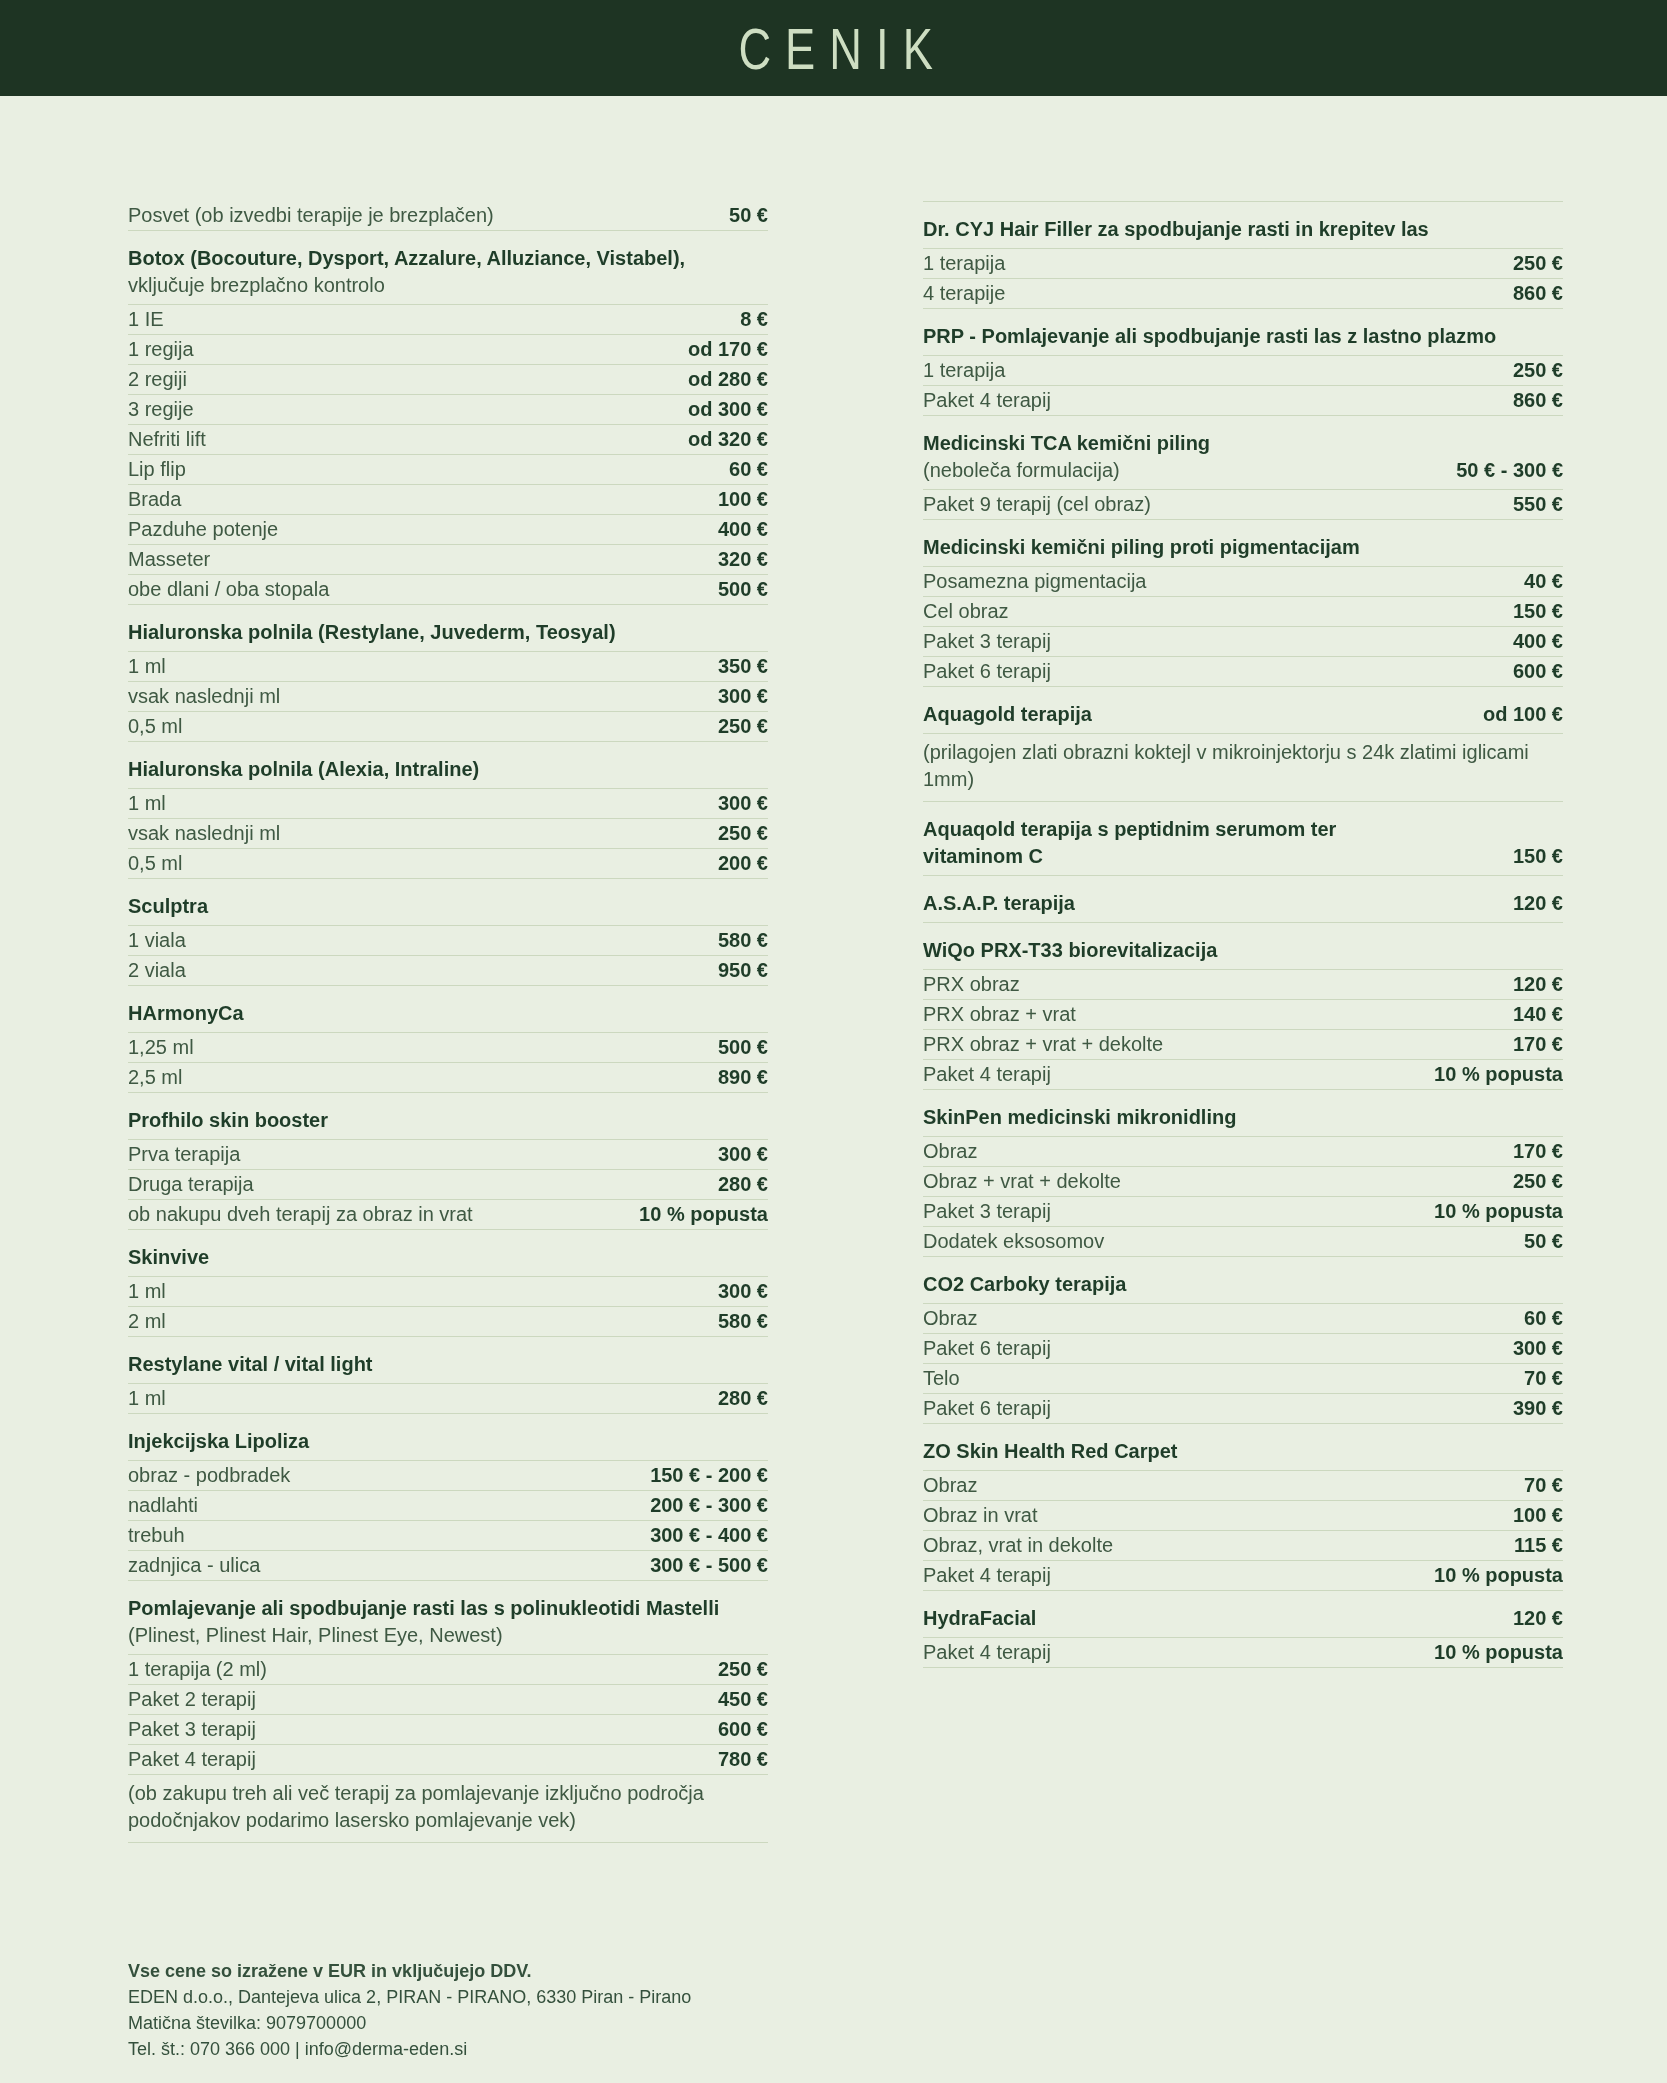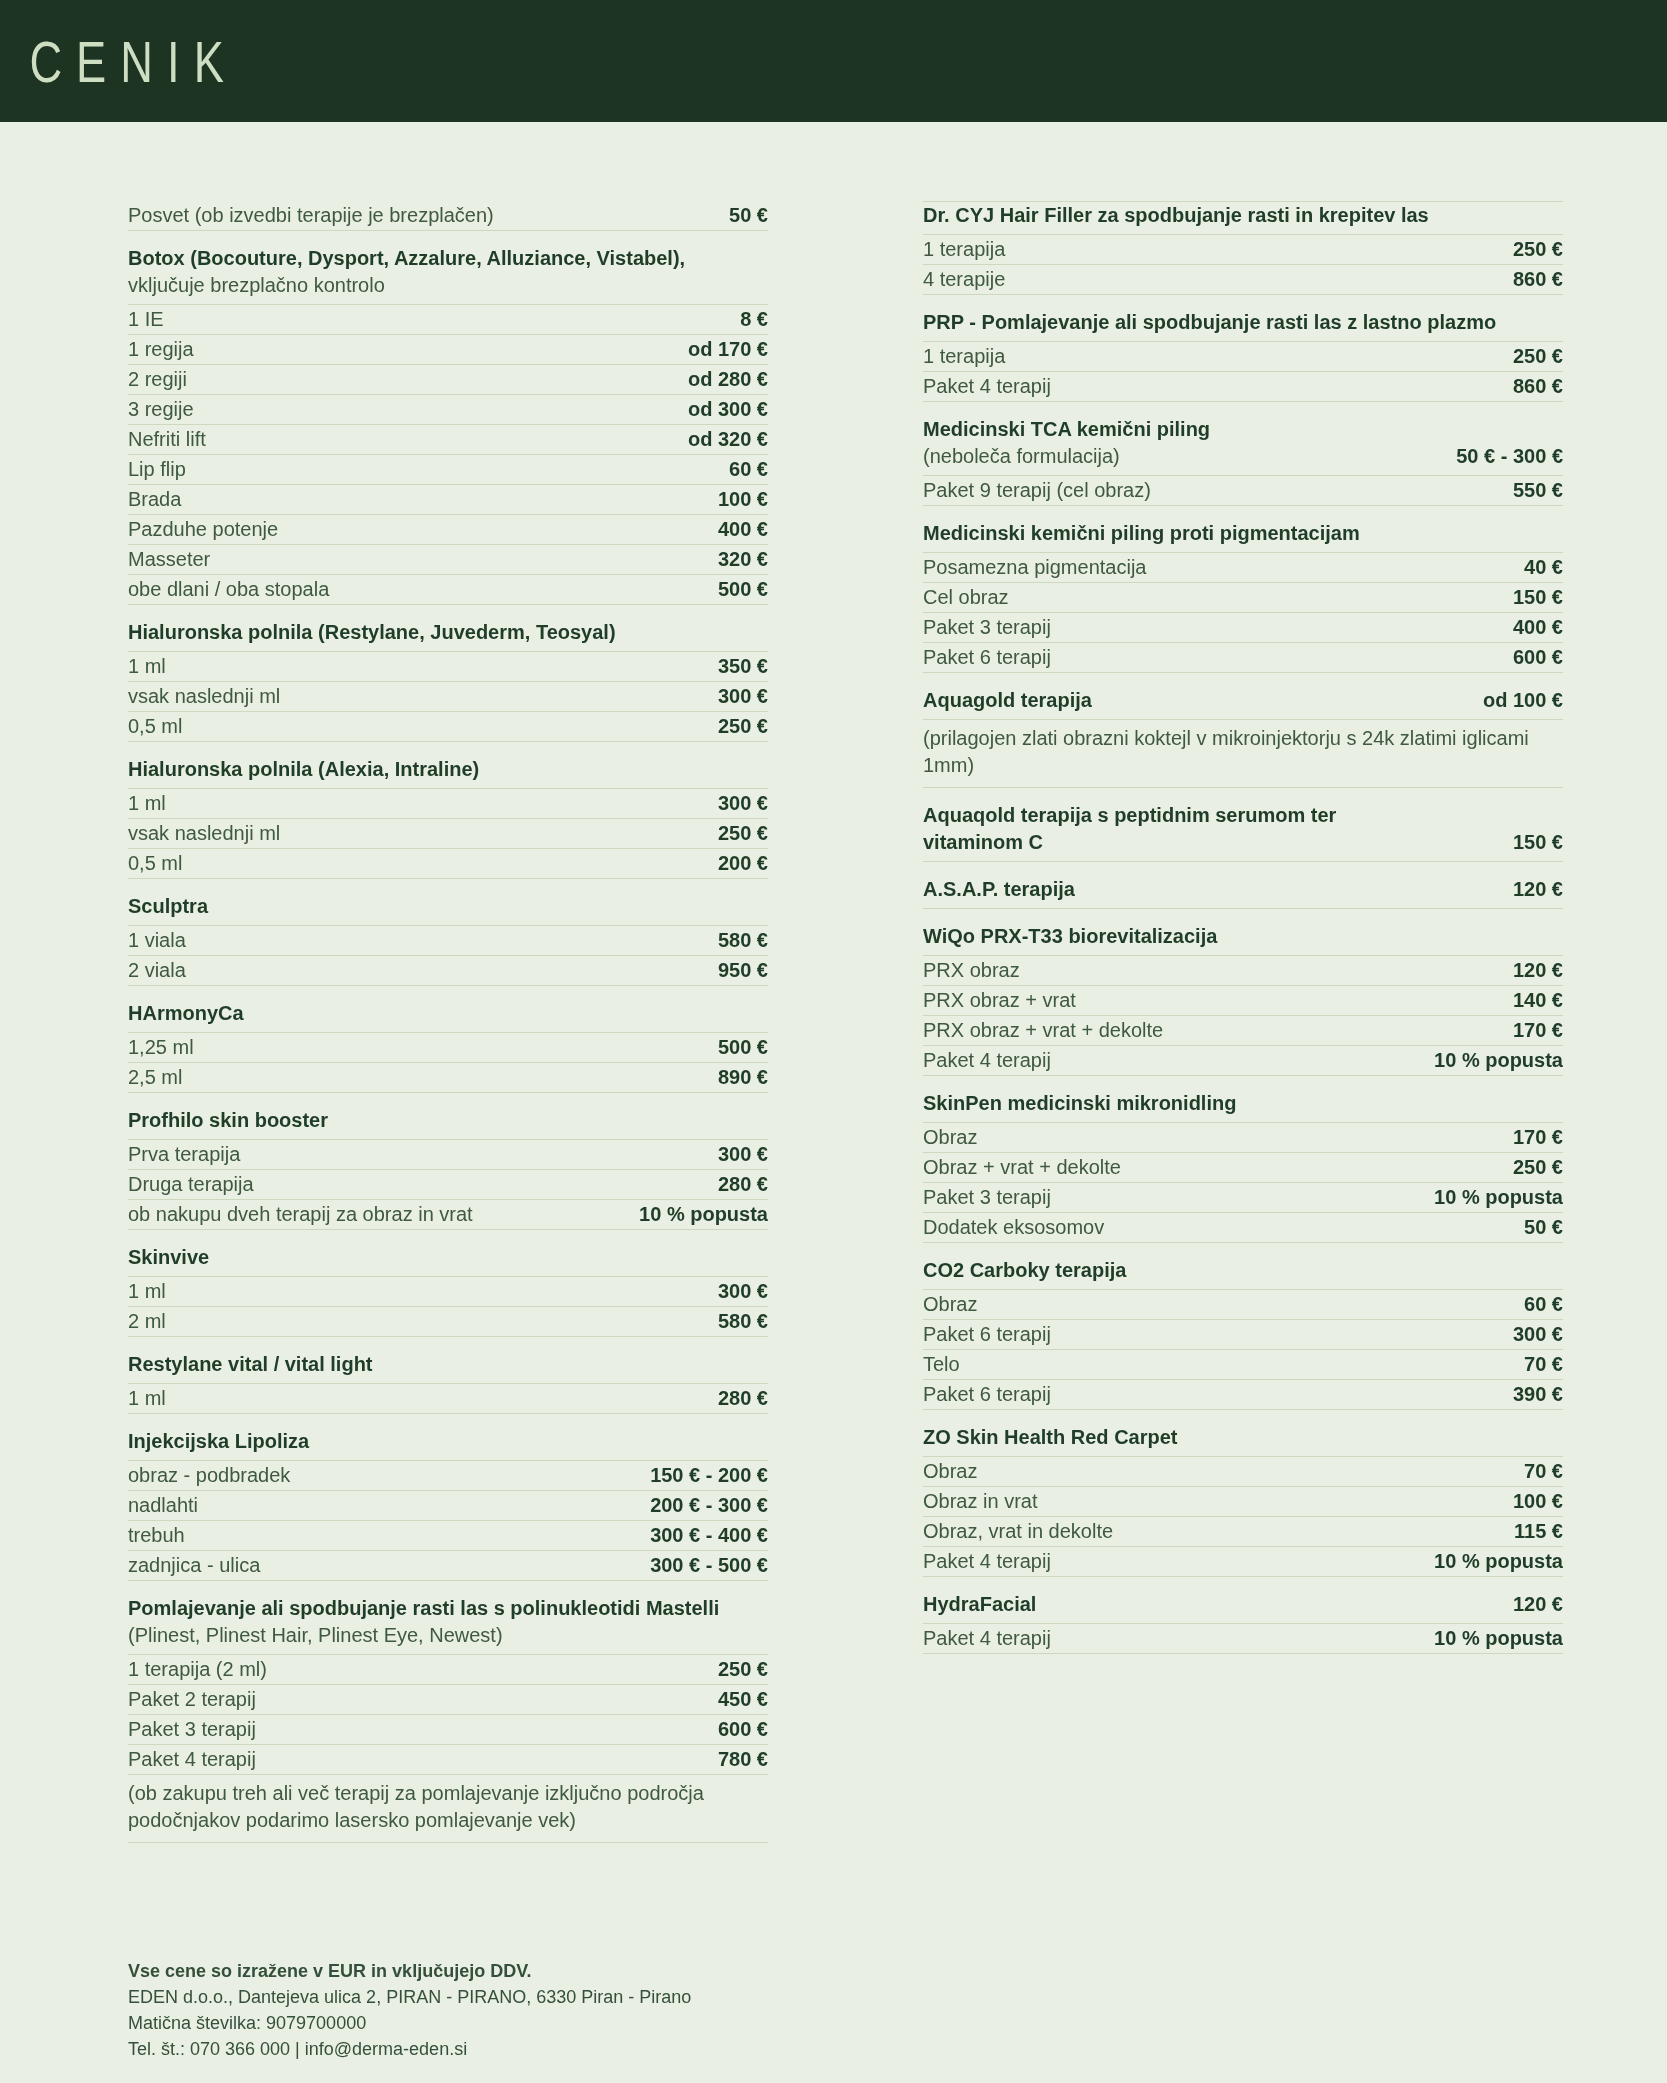--- a/index.html
+++ b/index.html
@@ -14,23 +14,23 @@
   *{box-sizing:border-box;margin:0;padding:0}
   html,body{width:1667px}
   body{
     height:2083px;
     background:var(--page-bg);
     font-family:"Liberation Sans", sans-serif;
     position:relative;
     overflow:hidden;
   }
   .topbar{
-    height:122px;
+    height:96px;
     background:var(--band-bg);
-    display:flex;align-items:center;justify-content:flex-start;
+    display:flex;align-items:center;justify-content:center;
   }
   .page-title{
     color:var(--band-text);
     font-size:58px;
     font-weight:400;
     letter-spacing:18px;
     margin-right:-18px;
     transform:scaleX(.78);
   }
   .content{
@@ -40,21 +40,21 @@
   .col{width:640px}
   .cat-box{
     height:67px;background:var(--band-bg);
     display:flex;align-items:center;justify-content:center;
     margin-bottom:14px;
   }
   .cat-box span{color:#dde7d0;font-size:26px;font-weight:700;letter-spacing:1px}
   .col-right{border-top:1px solid var(--divider)}
   .section{margin-top:14px}
   .sections .section:first-child{margin-top:0}
-  .col-right .sections .section:first-child{margin-top:0}
+  .col-right .sections .section:first-child{margin-top:14px}
   .heading{padding-bottom:5px;border-bottom:1px solid var(--divider)}
   .hline{
     display:flex;justify-content:space-between;align-items:flex-end;
     white-space:nowrap;line-height:27px;
   }
   .hline .htext{font-weight:700;color:var(--ink);font-size:20px}
   .hline.reg .htext{font-weight:400;color:var(--label)}
   .row{
     display:flex;justify-content:space-between;align-items:baseline;
     padding:4px 0;border-bottom:1px solid var(--divider);

